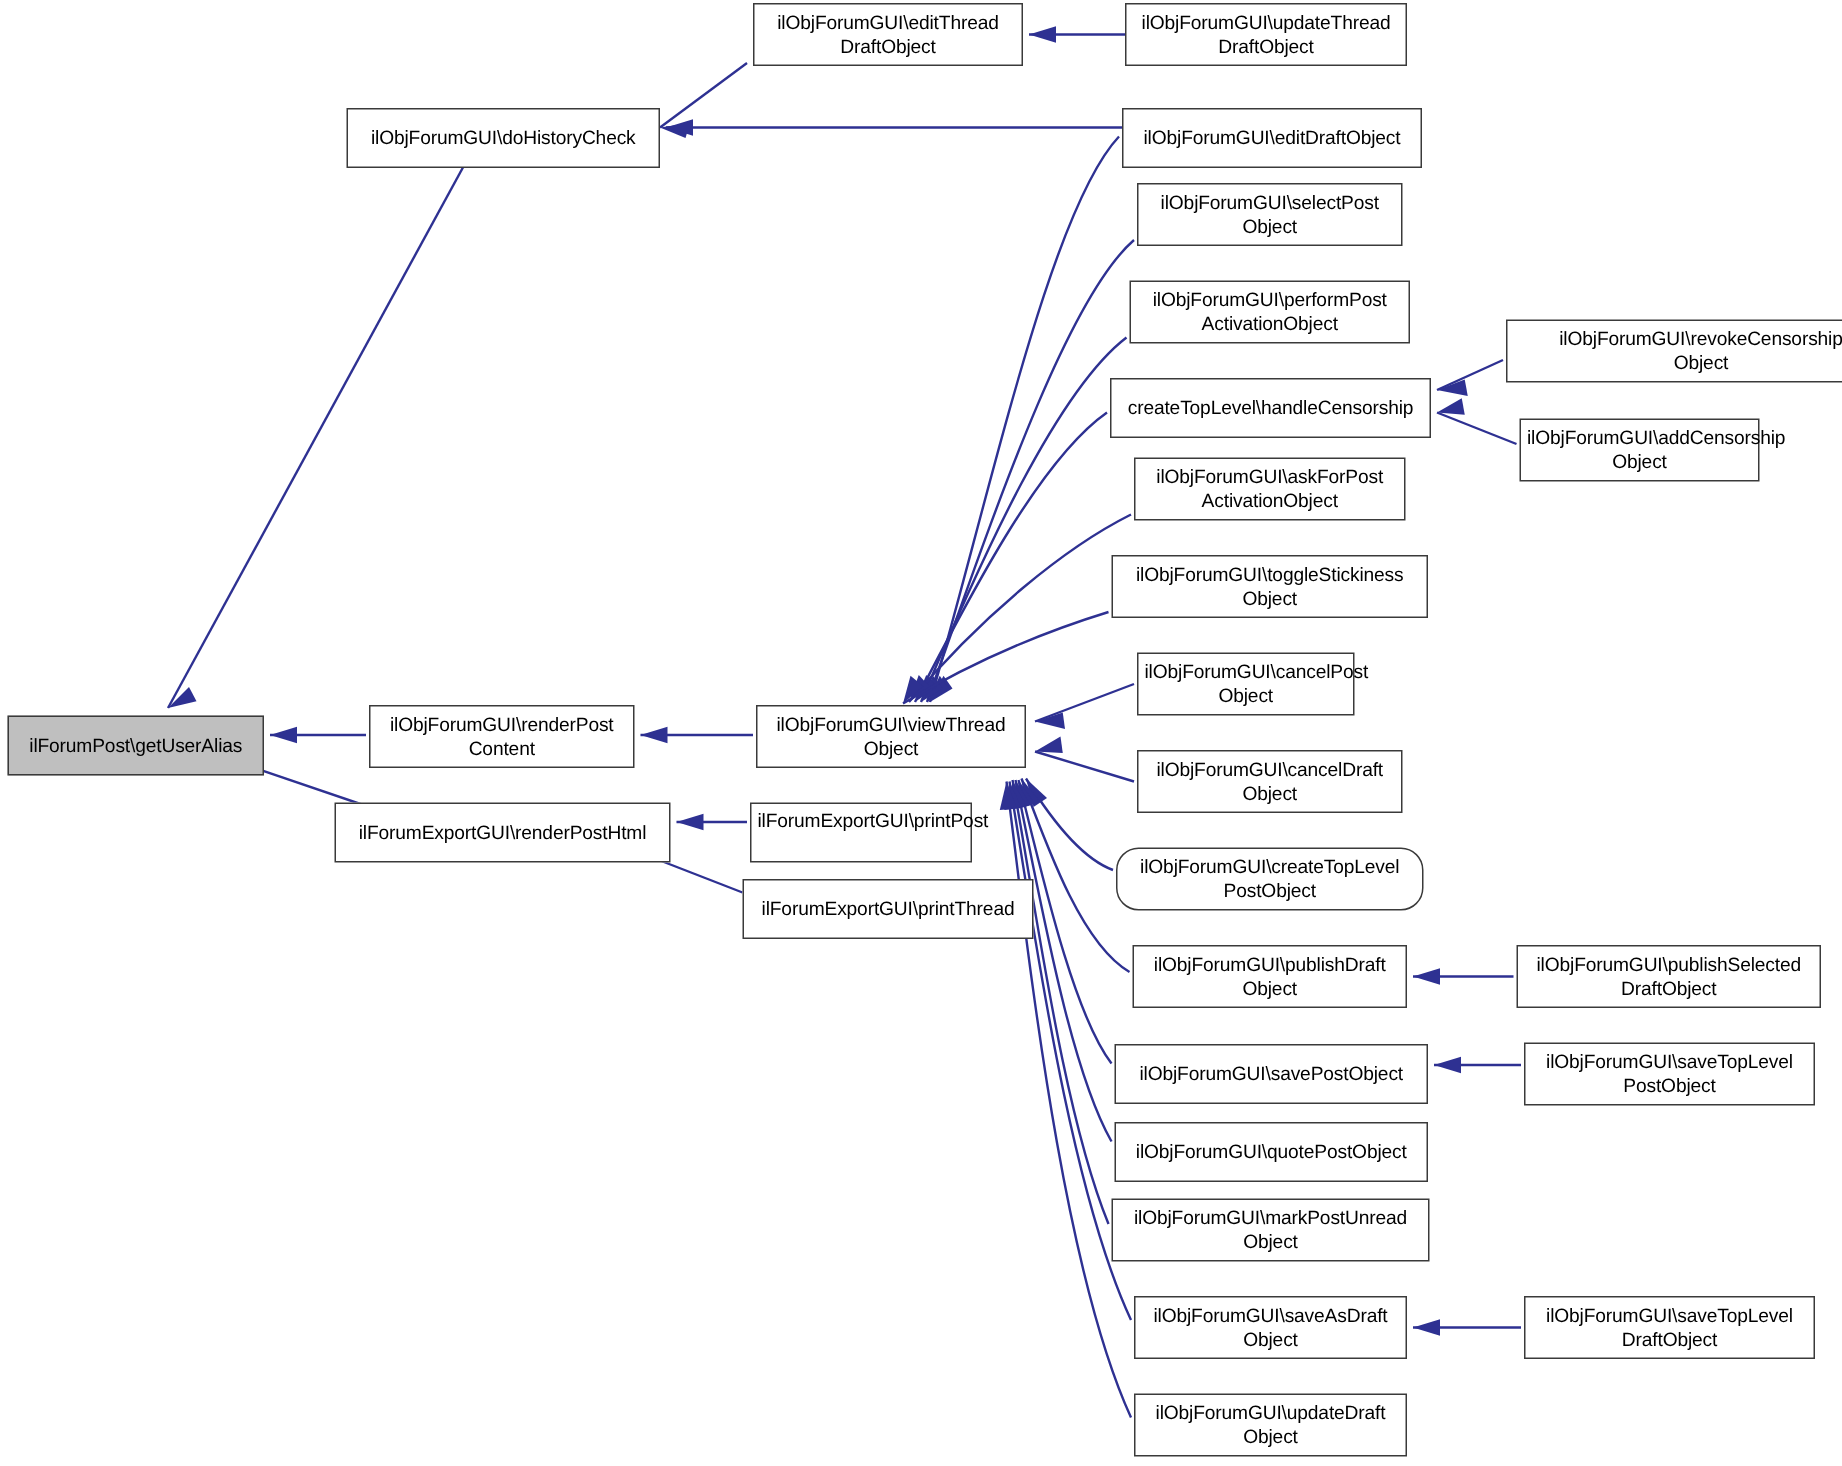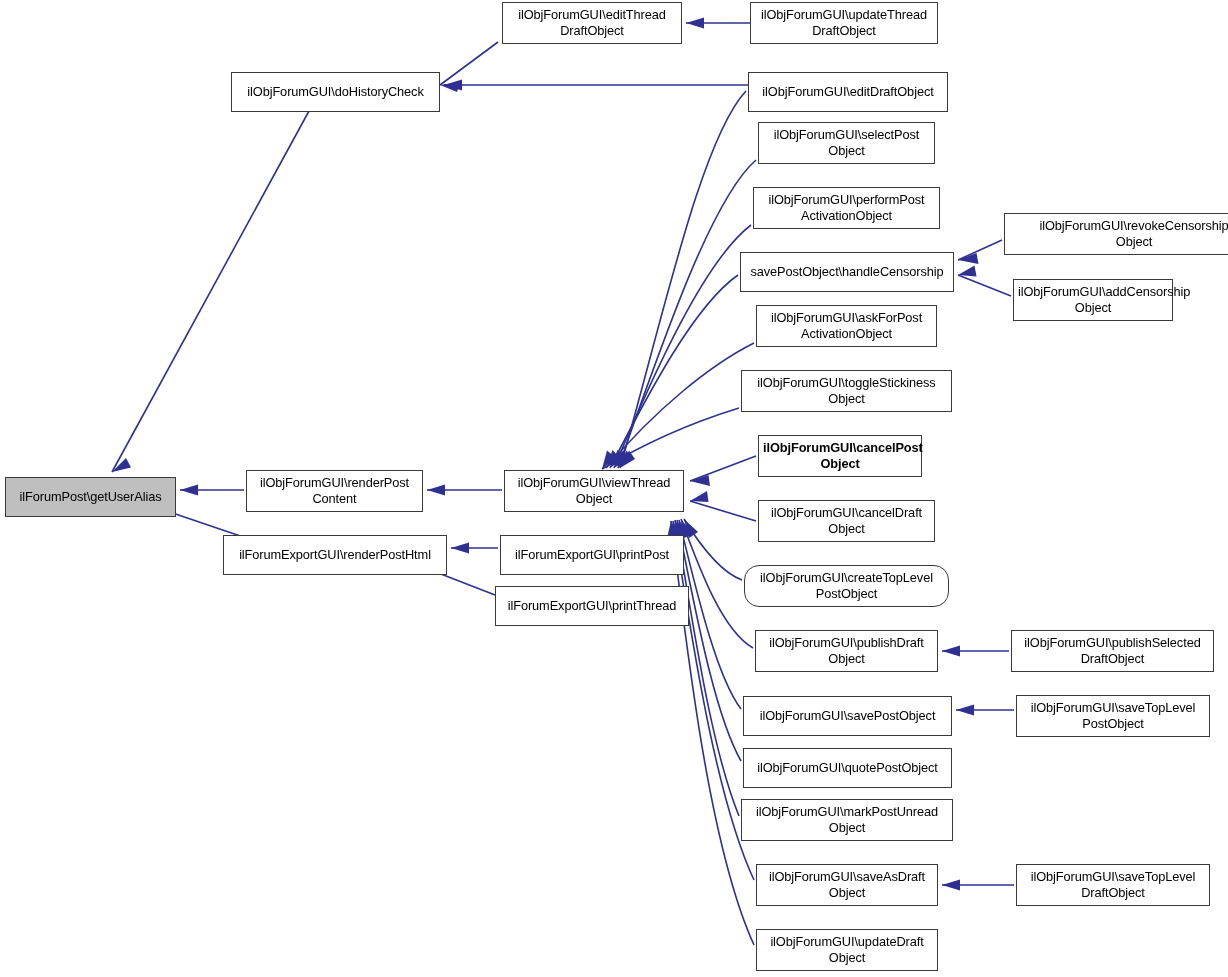--- a/index.html
+++ b/index.html
@@ -184,35 +184,35 @@
   <div id="nodes-layer">
       <div class="node-box highlight" style="left: 5px; top: 477px; width: 171px; height: 27px;"><span class="node-label">ilForumPost\getUserAlias</span></div>
       <div class="node-box" style="left: 246px; top: 470px; width: 177px; height: 42px;"><span class="node-label">ilObjForumGUI\renderPost
 Content</span></div>
       <div class="node-box" style="left: 223px; top: 535px; width: 224px; height: 27px;"><span class="node-label">ilForumExportGUI\renderPostHtml</span></div>
       <div class="node-box" style="left: 231px; top: 72px; width: 209px; height: 27px;"><span class="node-label">ilObjForumGUI\doHistoryCheck</span></div>
       <div class="node-box" style="left: 502px; top: 2px; width: 180px; height: 42px;"><span class="node-label">ilObjForumGUI\editThread
 DraftObject</span></div>
       <div class="node-box" style="left: 504px; top: 470px; width: 180px; height: 42px;"><span class="node-label">ilObjForumGUI\viewThread
 Object</span></div>
-      <div class="node-box" style="left: 500px; top: 535px; width: 184px; height: 27px;"><span class="node-label">ilForumExportGUI\printPost</span></div>
+      <div class="node-box" style="left: 500px; top: 535px; width: 148px; height: 27px; align-items: flex-end;"><span class="node-label">ilForumExportGUI\printPost</span></div>
       <div class="node-box" style="left: 495px; top: 586px; width: 194px; height: 27px;"><span class="node-label">ilForumExportGUI\printThread</span></div>
       <div class="node-box" style="left: 750px; top: 2px; width: 188px; height: 42px;"><span class="node-label">ilObjForumGUI\updateThread
 DraftObject</span></div>
       <div class="node-box" style="left: 748px; top: 72px; width: 200px; height: 27px;"><span class="node-label">ilObjForumGUI\editDraftObject</span></div>
       <div class="node-box" style="left: 758px; top: 122px; width: 177px; height: 42px;"><span class="node-label">ilObjForumGUI\selectPost
 Object</span></div>
       <div class="node-box" style="left: 753px; top: 187px; width: 187px; height: 42px;"><span class="node-label">ilObjForumGUI\performPost
 ActivationObject</span></div>
-      <div class="node-box" style="left: 740px; top: 252px; width: 214px; height: 27px;"><span class="node-label">savePostObject\handleCensorship</span></div>
+      <div class="node-box" style="left: 740px; top: 252px; width: 214px; height: 27px;"><span class="node-label">createTopLevel\handleCensorship</span></div>
       <div class="node-box" style="left: 756px; top: 305px; width: 181px; height: 42px;"><span class="node-label">ilObjForumGUI\askForPost
 ActivationObject</span></div>
       <div class="node-box" style="left: 741px; top: 370px; width: 211px; height: 42px;"><span class="node-label">ilObjForumGUI\toggleStickiness
 Object</span></div>
-      <div class="node-box" style="left: 758px; top: 435px; width: 164px; height: 42px; font-weight: bold;"><span class="node-label">ilObjForumGUI\cancelPost
+      <div class="node-box" style="left: 758px; top: 435px; width: 145px; height: 42px;"><span class="node-label">ilObjForumGUI\cancelPost
 Object</span></div>
       <div class="node-box" style="left: 758px; top: 500px; width: 177px; height: 42px;"><span class="node-label">ilObjForumGUI\cancelDraft
 Object</span></div>
       <div class="node-box" style="left: 744px; top: 565px; width: 205px; height: 42px; border-radius: 15px;"><span class="node-label">ilObjForumGUI\createTopLevel
 PostObject</span></div>
       <div class="node-box" style="left: 755px; top: 630px; width: 183px; height: 42px;"><span class="node-label">ilObjForumGUI\publishDraft
 Object</span></div>
       <div class="node-box" style="left: 743px; top: 696px; width: 209px; height: 27px; align-items: center;"><span class="node-label">ilObjForumGUI\savePostObject</span></div>
       <div class="node-box" style="left: 743px; top: 748px; width: 209px; height: 27px;"><span class="node-label">ilObjForumGUI\quotePostObject</span></div>
       <div class="node-box" style="left: 741px; top: 799px; width: 212px; height: 42px;"><span class="node-label">ilObjForumGUI\markPostUnread

